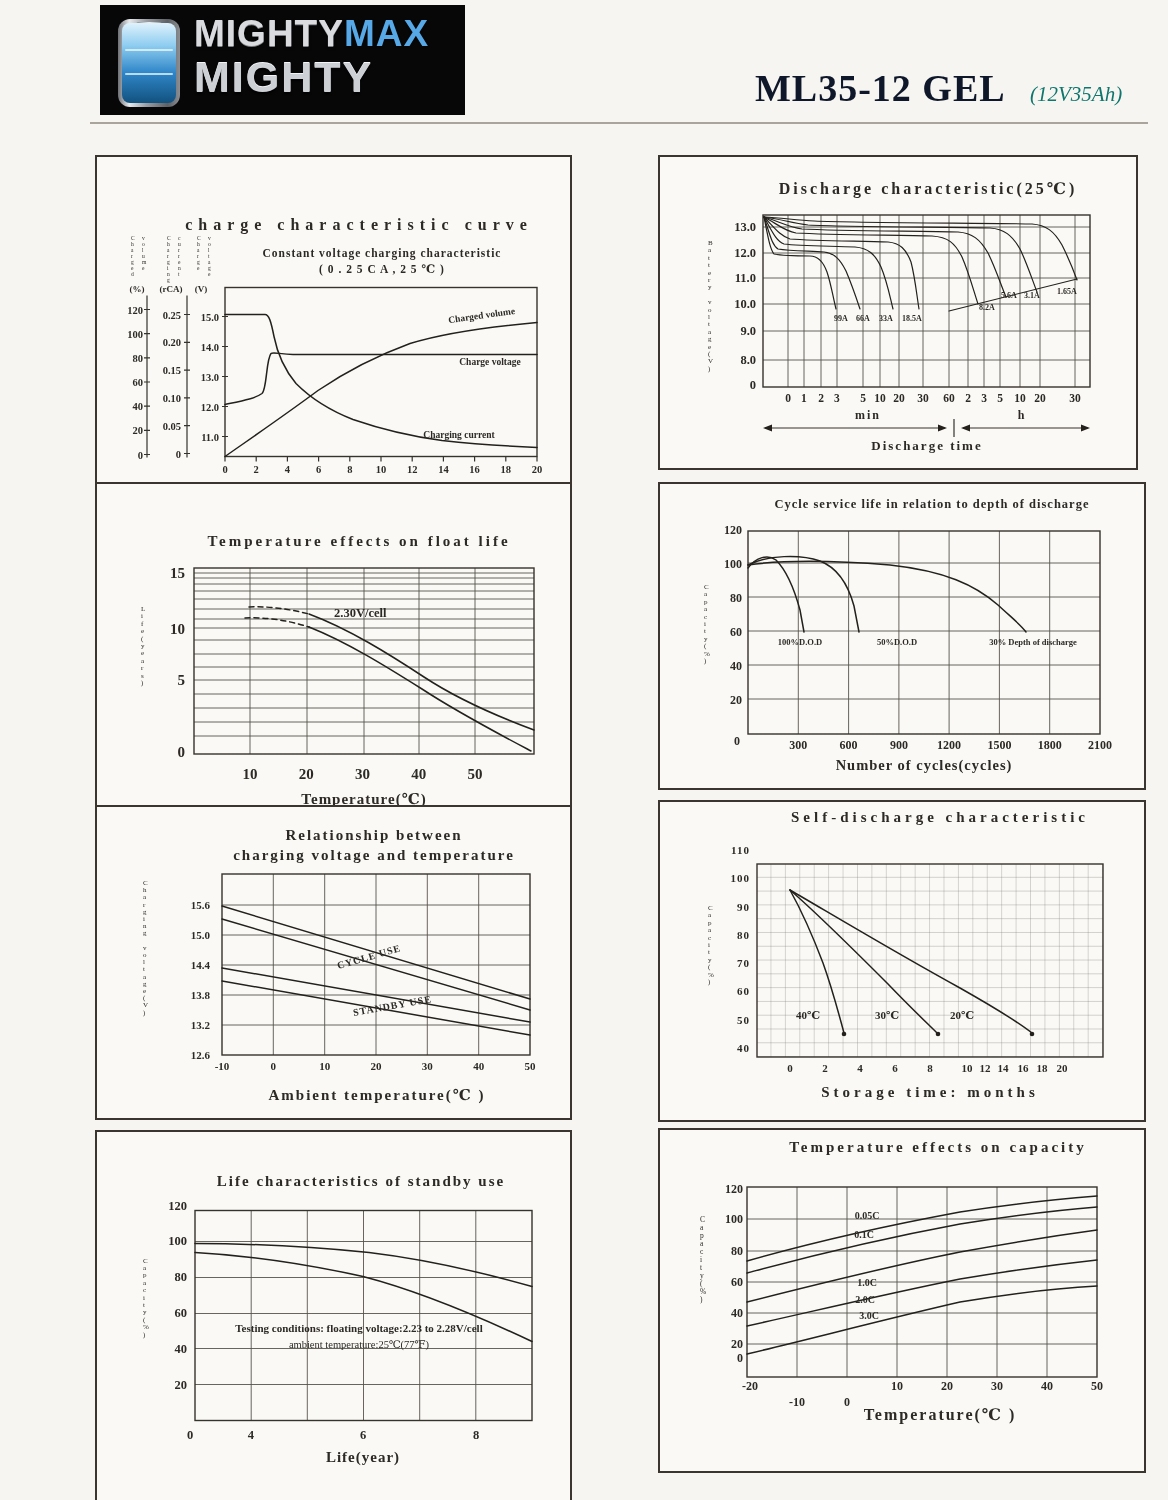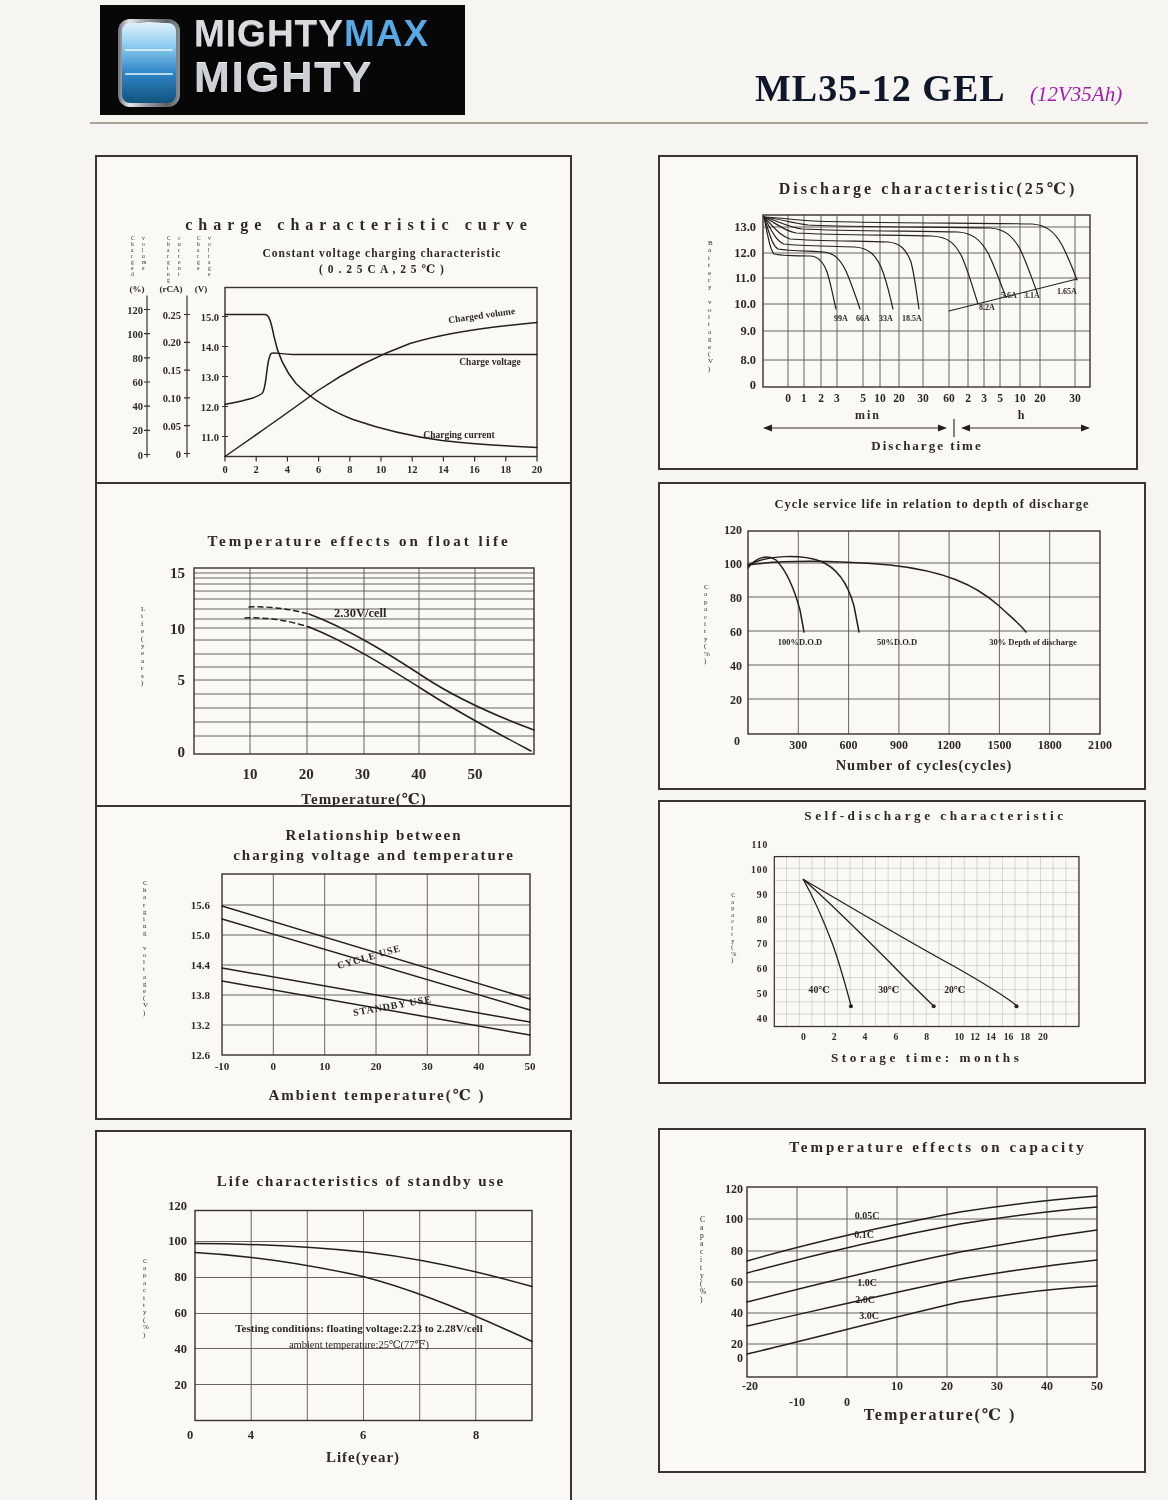--- a/index.html
+++ b/index.html
@@ -14,21 +14,21 @@
   .batt-seg{position:absolute;left:5%;right:5%;height:2px;background:rgba(235,248,255,.75);border-radius:2px;}
   .batt-cap{position:absolute;left:50%;top:3px;transform:translateX(-50%);width:26px;height:11px;
         background:linear-gradient(90deg,#82868b,#eef0f2,#8f9398);border-radius:3px 3px 2px 2px;}
   .brand{position:absolute;left:94px;top:10px;font-family:"Liberation Sans","DejaVu Sans",sans-serif;font-weight:bold;line-height:1.05;}
   .brand .l1{font-size:37px;letter-spacing:1px;text-align:right;}
   .brand .mighty{color:#d9dbdf;text-shadow:0 1px 0 #7a7d82,0 2px 3px rgba(0,0,0,.85);}
   .brand .max{color:#56a8e6;text-shadow:0 1px 2px rgba(0,0,0,.6);}
   .brand .l2{font-size:43px;letter-spacing:2px;color:#cdd0d5;margin-top:1px;
         text-shadow:0 -1px 0 #f3f4f6,0 2px 2px rgba(0,0,0,.9),0 0 1px #5c5f63;}
   .model{position:absolute;left:755px;top:66px;font-size:38px;font-weight:bold;color:#0f172a;letter-spacing:1px;}
-  .spec{position:absolute;left:1030px;top:82px;font-size:21px;font-style:italic;color:#a21caf;}
+  .spec{position:absolute;left:1030px;top:82px;font-size:21px;font-style:italic;color:#0f766e;}
   .rule{position:absolute;left:90px;top:122px;width:1058px;height:2px;background:#a9a49c;}
   
   .cb{position:absolute;border:2px solid #3a362f;background:#faf9f6;box-sizing:border-box;}
   .cb svg{display:block;width:100%;height:100%;font-family:"Liberation Serif","DejaVu Serif",serif;}
   .cb text{fill:#2d2a25;}
   .frame{fill:none;stroke:#36322c;stroke-width:1.4;}
   .axis{fill:none;stroke:#36322c;stroke-width:1.2;}
   .grid{fill:none;stroke:#57534c;stroke-width:0.9;}
   .gridf{fill:none;stroke:#6f6b63;stroke-width:0.55;}
   .curve{fill:none;stroke:#24211c;stroke-width:1.5;stroke-linecap:round;}
@@ -303,21 +303,21 @@
       <path class="curve" d="M125 99L433 192"></path>
       <path class="curve" d="M125 112L433 203"></path>
       <path class="curve" d="M125 161L433 215"></path>
       <path class="curve" d="M125 174L433 228"></path>
 
       <text class="clbl" x="273" y="153" font-size="10" letter-spacing="1" text-anchor="middle" transform="rotate(-16 273 153)">CYCLE USE</text>
       <text class="clbl" x="296" y="202" font-size="10" letter-spacing="1" text-anchor="middle" transform="rotate(-10 296 202)">STANDBY USE</text>
     </svg>
   </div>
 
-  <div class="cb" style="left:658px;top:800px;width:488px;height:284px">
+  <div class="cb" style="left:658px;top:800px;width:488px;height:322px">
     <svg viewBox="0 0 484 318">
       <defs>
         <pattern id="fg6" x="97" y="62" width="14.42" height="13.79" patternUnits="userSpaceOnUse">
           <path class="gridf" d="M14.42 0V13.79M0 13.79H14.42"></path>
         </pattern>
       </defs>
       <text class="ct" x="280" y="20" font-size="15" letter-spacing="4" text-anchor="middle">Self-discharge characteristic</text>
       <text font-size="7" x="48" y="108"><tspan x="48">C</tspan><tspan x="48" dy="7.4">a</tspan><tspan x="48" dy="7.4">p</tspan><tspan x="48" dy="7.4">a</tspan><tspan x="48" dy="7.4">c</tspan><tspan x="48" dy="7.4">i</tspan><tspan x="48" dy="7.4">t</tspan><tspan x="48" dy="7.4">y</tspan><tspan x="48" dy="7.4">(</tspan><tspan x="48" dy="7.4">%</tspan><tspan x="48" dy="7.4">)</tspan></text>
 
       <rect x="97" y="62" width="346" height="193" fill="url(#fg6)"></rect>

